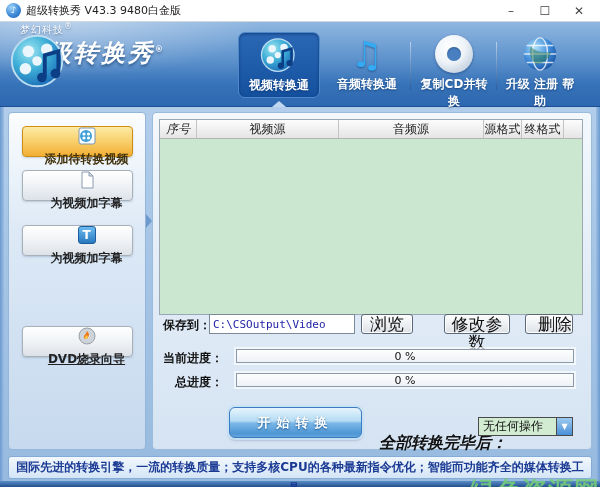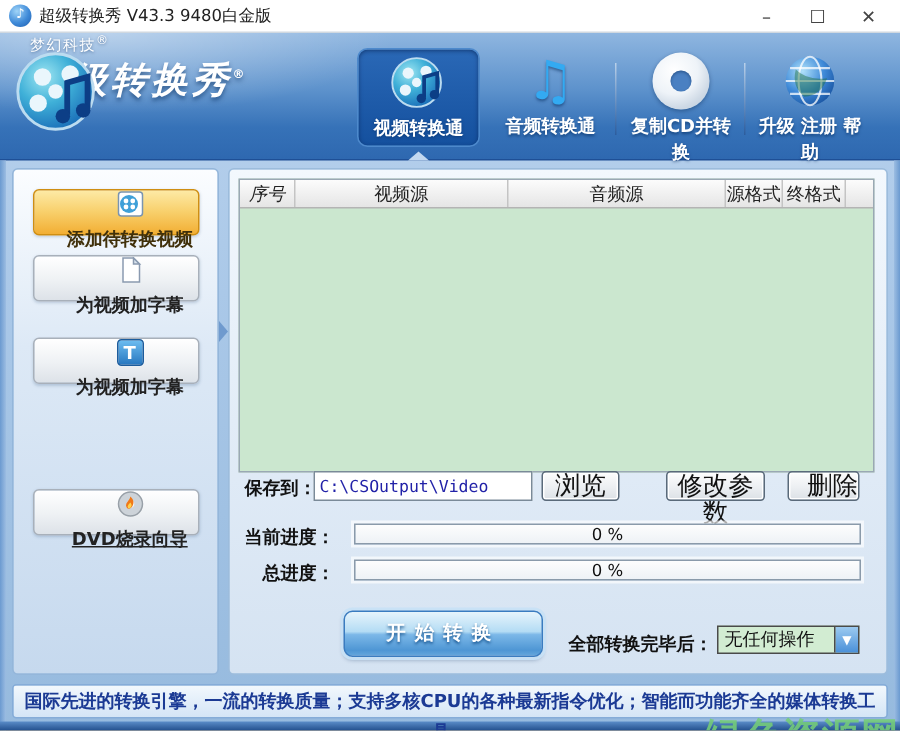--- a/index.html
+++ b/index.html
@@ -92,21 +92,21 @@
   .pbar{position:absolute;left:83px;width:338px;height:14px;background:linear-gradient(180deg,#fdfdfd,#eef2f6);
     border:1px solid #8a9aaa;box-shadow:0 0 0 2px rgba(255,255,255,.65);
     font-size:11px;color:#111;text-align:center;line-height:13px;}
   
   .start-btn{position:absolute;left:76px;top:294px;width:133px;height:31px;border-radius:6px;
     border:1px solid #3a7cc0;cursor:pointer;
     background:linear-gradient(180deg,#e6f4fc 0%,#b4dcf4 45%,#7cb8e8 52%,#4e96d4 88%,#63a6dc 100%);
     box-shadow:0 0 0 2px rgba(200,225,246,.95),0 2px 3px rgba(0,40,90,.35);
     color:#fff;font-size:13px;font-weight:bold;letter-spacing:6px;
     text-shadow:0 1px 2px rgba(10,70,130,.85);text-align:center;line-height:29px;}
-  .after-label{position:absolute;left:226px;top:308px;font-size:12px;font-weight:bold;color:#111;}
+  .after-label{position:absolute;left:226px;top:320px;font-size:16px;font-weight:bold;color:#111;font-style:italic;}
   .dropdown{position:absolute;left:325px;top:304px;width:95px;height:19px;border:1px solid #4a4a4a;
     background:#d2ecd2;display:flex;align-items:center;cursor:pointer;}
   .dd-value{flex:1;font-size:12px;color:#111;padding-left:4px;}
   .dd-arrow{width:16px;height:17px;background:linear-gradient(180deg,#9ccaf0 0%,#4a90d8 100%);
     border-left:1px solid #4a4a4a;color:#fff;font-size:8px;text-align:center;line-height:17px;}
   
   .statusbar{position:absolute;left:8px;top:456px;width:584px;height:23px;
     background:linear-gradient(180deg,#f2f8fd 0%,#d4e5f6 100%);
     border:1px solid #85acd8;border-radius:3px;font-size:12px;font-weight:bold;color:#1b3a94;
     text-align:center;line-height:21px;z-index:3;}

